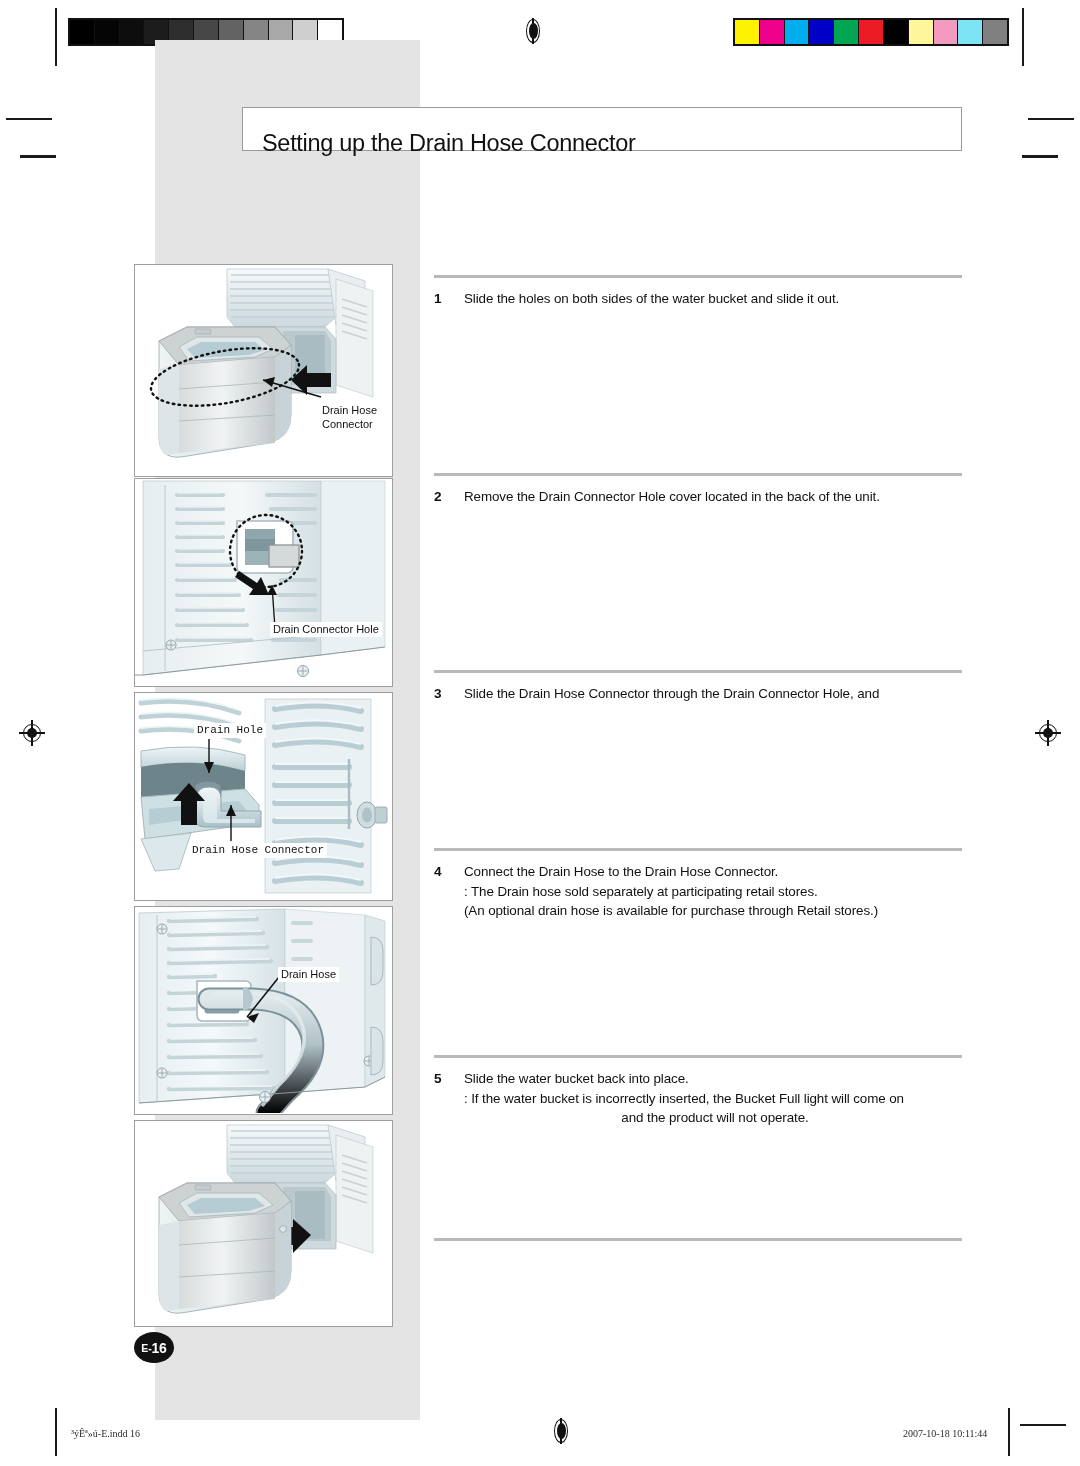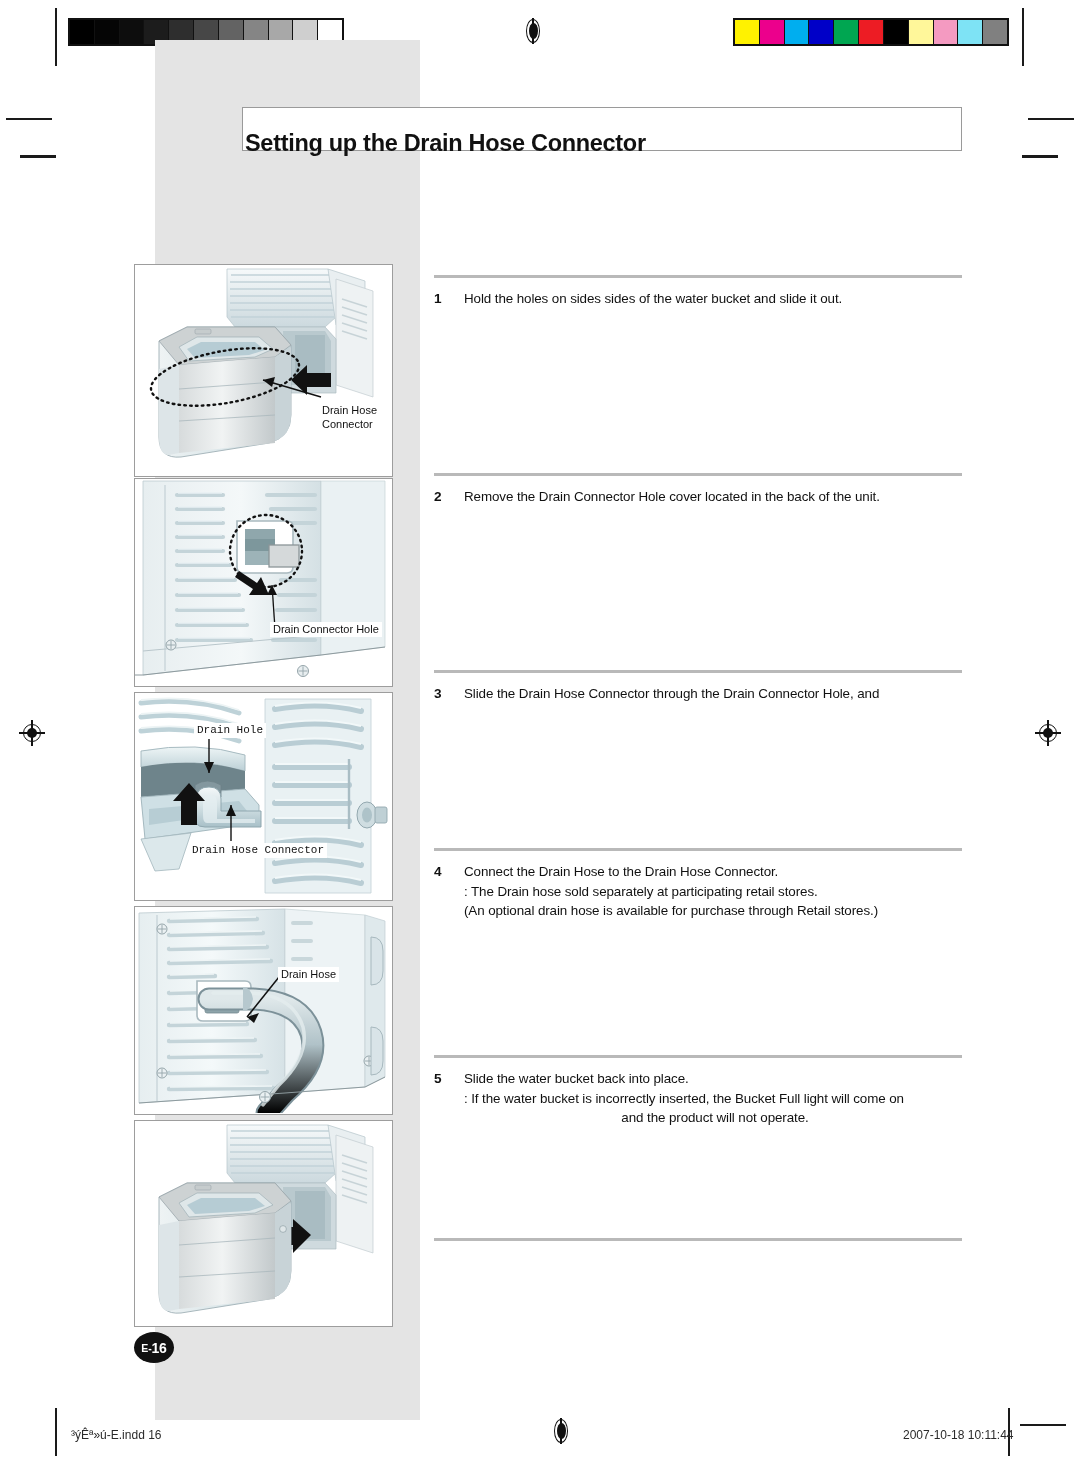--- a/index.html
+++ b/index.html
@@ -76,24 +76,24 @@
     left: 242px; top: 107px;
     width: 720px; height: 44px;
     background: #ffffff;
     border: 1.6px solid #9a9a9a;
     box-sizing: border-box;
     display: flex;
     align-items: center;
   }
   .title-text {
     font-size: 23.5px;
-    font-weight: bold;
+    font-weight: normal;
     color: #111111;
     letter-spacing: -0.3px;
-    padding-left: 2px;
+    padding-left: 19px;
     white-space: nowrap;
     margin-top: 28px;
   }
 
   
   .panel {
     position: absolute;
     left: 134px;
     width: 259px;
     background: #ffffff;
@@ -165,24 +165,24 @@
     text-align: left;
     font-size: 13.6px;
   }
   .step-body { flex: 1 1 auto; }
   .step-body .ln { display: block; }
   .step-body .ln.ind { padding-left: 4px; text-align: center; }
 
   
   .footer-text {
     position: absolute;
-    font-size: 12px;
+    font-size: 10px;
     color: #2a2a2a;
     white-space: nowrap;
-    font-family: Liberation Sans, sans-serif;
+    font-family: Liberation Serif, serif;
   }
 </style>
 </head>
 <body>
 
 <div class="crop-line" style="left:55px;  top:8px;   width:1.6px; height:58px;"></div>
 <div class="crop-line" style="left:6px;   top:118px; width:46px;  height:1.6px;"></div>
 <div class="crop-line" style="left:20px;  top:155px; width:36px;  height:2.6px;"></div>
 
 <div class="crop-line" style="left:1022px; top:8px;   width:1.6px; height:58px;"></div>
@@ -647,21 +647,21 @@
   <span class="pfx">E-</span>
     <span>16</span>
 </div>
 
 <div class="instr-col">
 
   <div class="rule" style="margin-top:17px;"></div>
   <div class="step" style="margin-top:11px;">
     <span class="step-num">1</span>
     <span class="step-body">
-      <span class="ln">Hold the holes on sides sides of the water bucket and slide it out.</span>
+      <span class="ln">Slide the holes on both sides of the water bucket and slide it out.</span>
     </span>
   </div>
 
   <div class="rule" style="margin-top:164px;"></div>
   <div class="step" style="margin-top:11px;">
     <span class="step-num">2</span>
     <span class="step-body">
       <span class="ln">Remove the Drain Connector Hole cover located in the back of the unit.</span>
     </span>
   </div>

